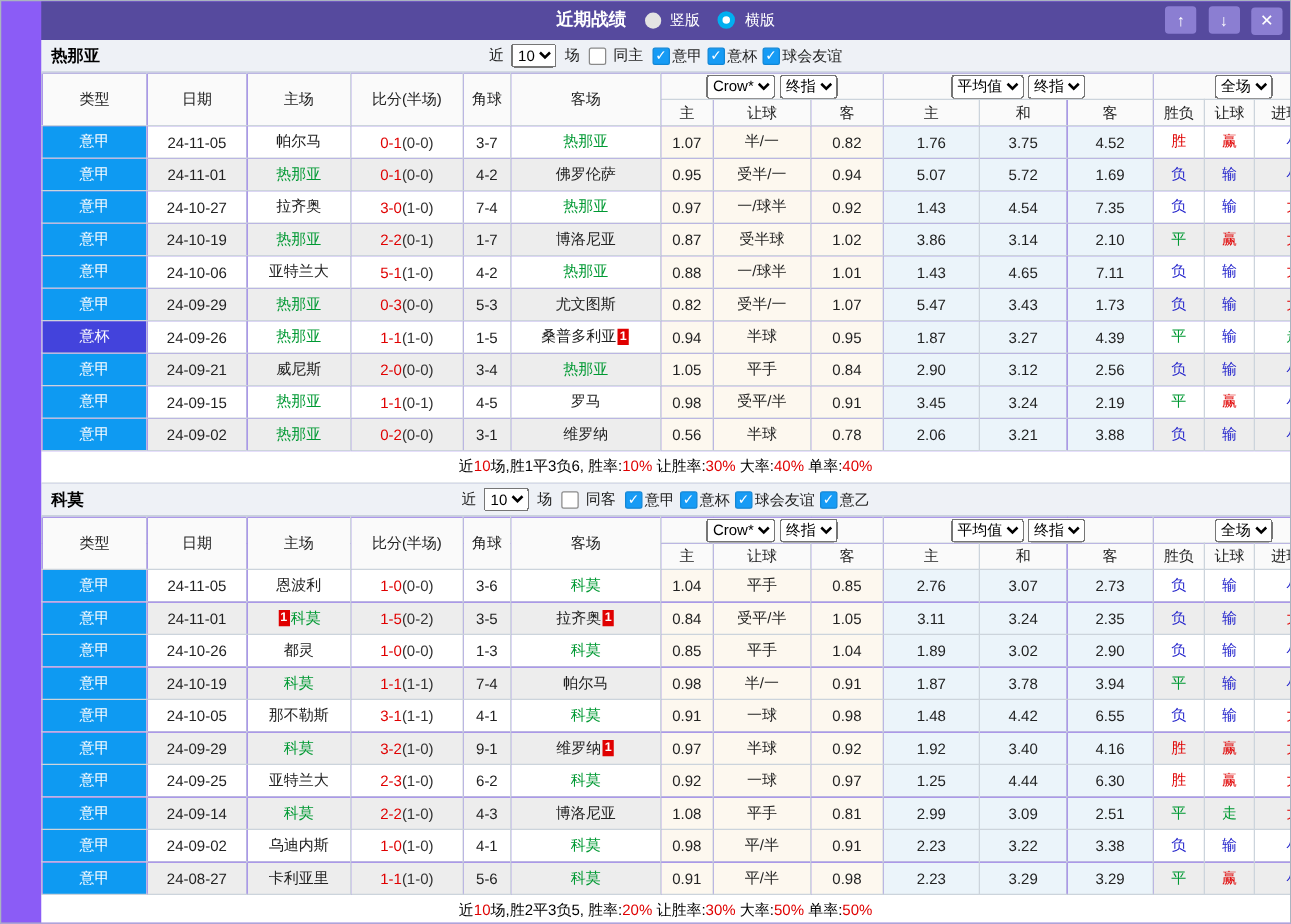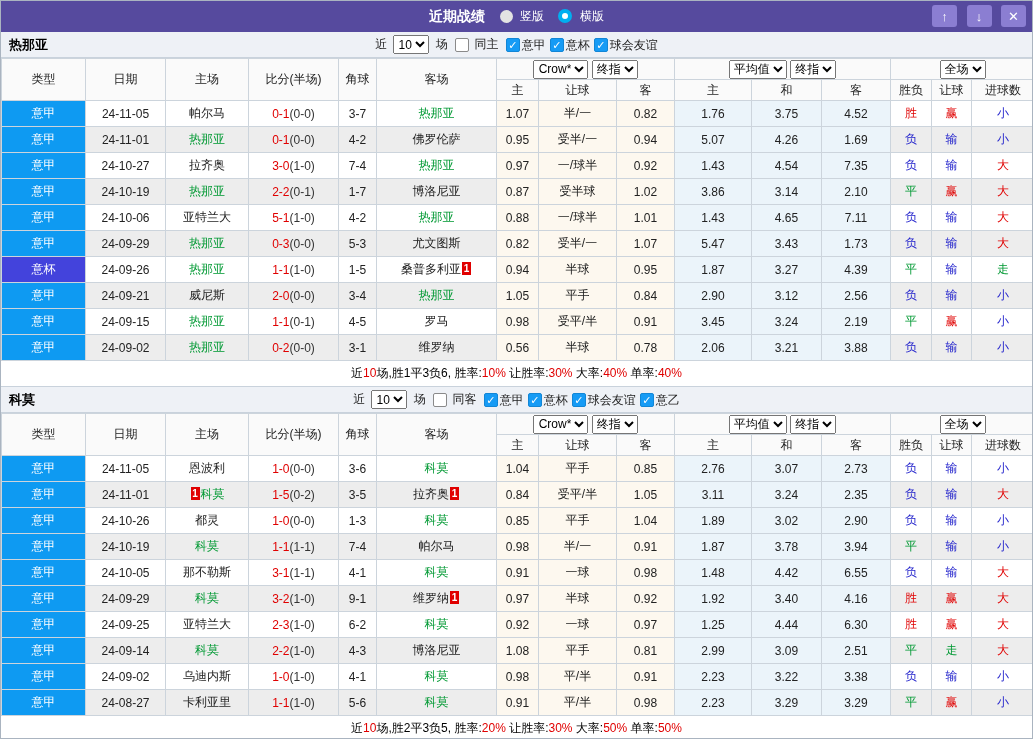--- a/index.html
+++ b/index.html
@@ -1,20 +1,20 @@
 <!DOCTYPE html>
 <html><head>
 <meta charset="utf-8">
 <style>
   * { box-sizing: border-box; margin: 0; padding: 0; }
   body {
     font-family: "Liberation Sans", "DejaVu Sans", sans-serif;
     width: 1033px; background: #fff; color: #222;
   }
-  .widget { width: 1033px; height: 739px; border: 1px solid #aab4c0; overflow: hidden; background:#8b5cf6; }
+  .widget { width: 1033px; height: 739px; border: 1px solid #aab4c0; overflow: hidden; background:#8b5cf6;padding-left:32px; }
 
   
   .titlebar { position: relative; height: 31px; background: #564a9e; display: flex; align-items: center; }
   .title-center { position: absolute; left: 0; right: 0; text-align: center; color: #fff; }
   .title { font-size: 14px; font-weight: bold; vertical-align: middle; }
   .radio-item { margin-left: 10px; cursor: pointer; }
   .radio { display: inline-block; vertical-align: -2px; border-radius: 50%; }
   .radio.off { width: 13px; height: 13px; background: #e3e3e3; }
   .radio.on  { width: 14px; height: 14px; background: #fff; border: 4px solid #01aff0; }
   .radio-label { font-size: 12px; color: #fff; margin-left: 3px; vertical-align: middle; }
@@ -32,21 +32,21 @@
   .cb { display: inline-block; width: 14px; height: 14px; border: 1px solid #8a8a8a; background: #fff;
     border-radius: 2px; vertical-align: -3px; font-size: 11px; line-height: 12px; color: #fff; text-align: center; }
   .cb.checked { background: #169bf5; border-color: #1286d6; font-weight: bold; }
   .cb-label { margin-left: 2px; }
 
   
   table { border-collapse: collapse; table-layout: fixed; width: 100%; }
   th, td { border: 1px solid #ccd4dc; font-size: 12px; text-align: center; overflow: hidden;
     white-space: nowrap; font-weight: normal; padding: 0; }
   thead th { background: #fafafa; color: #222; height: 21px; }
-  thead select { font-size: 12px; height: 19px; max-width: 95%; vertical-align: middle; text-align: right; }
+  thead select { font-size: 12px; height: 19px; max-width: 95%; vertical-align: middle; }
   tbody tr { height: 26px; }
   tbody td { color: #222; }
   tbody tr:nth-child(even) .stripe { background: #ededed; }
   .stripe { background: #fff; }
   td.asian { background: #fdf8ef; }
   td.euro  { background: #ebf4fa; }
   td.type.league { background: #0e9af2; color: #fff; }
   td.type.cup    { background: #4343dc; color: #fff; }
   .self { color: #009933; }
   .ft { color: #e00000; }
@@ -180,21 +180,21 @@
             <td class="type league">意甲</td>
             <td class="stripe">24-11-01</td>
             <td class="stripe"><span class="self">热那亚</span></td>
             <td class="stripe"><span class="ft">0-1</span><span class="half">(0-0)</span></td>
             <td class="stripe">4-2</td>
             <td class="stripe"><span>佛罗伦萨</span></td>
             <td class="asian">0.95</td>
             <td class="asian">受半/一</td>
             <td class="asian">0.94</td>
             <td class="euro">5.07</td>
-            <td class="euro">4.26</td>
+            <td class="euro">5.72</td>
             <td class="euro">1.69</td>
             <td class="stripe blue">负</td>
             <td class="stripe blue">输</td>
             <td class="stripe blue">小</td>
           </tr>
           <tr>
             <td class="type league">意甲</td>
             <td class="stripe">24-10-27</td>
             <td class="stripe"><span>拉齐奥</span></td>
             <td class="stripe"><span class="ft">3-0</span><span class="half">(1-0)</span></td>

